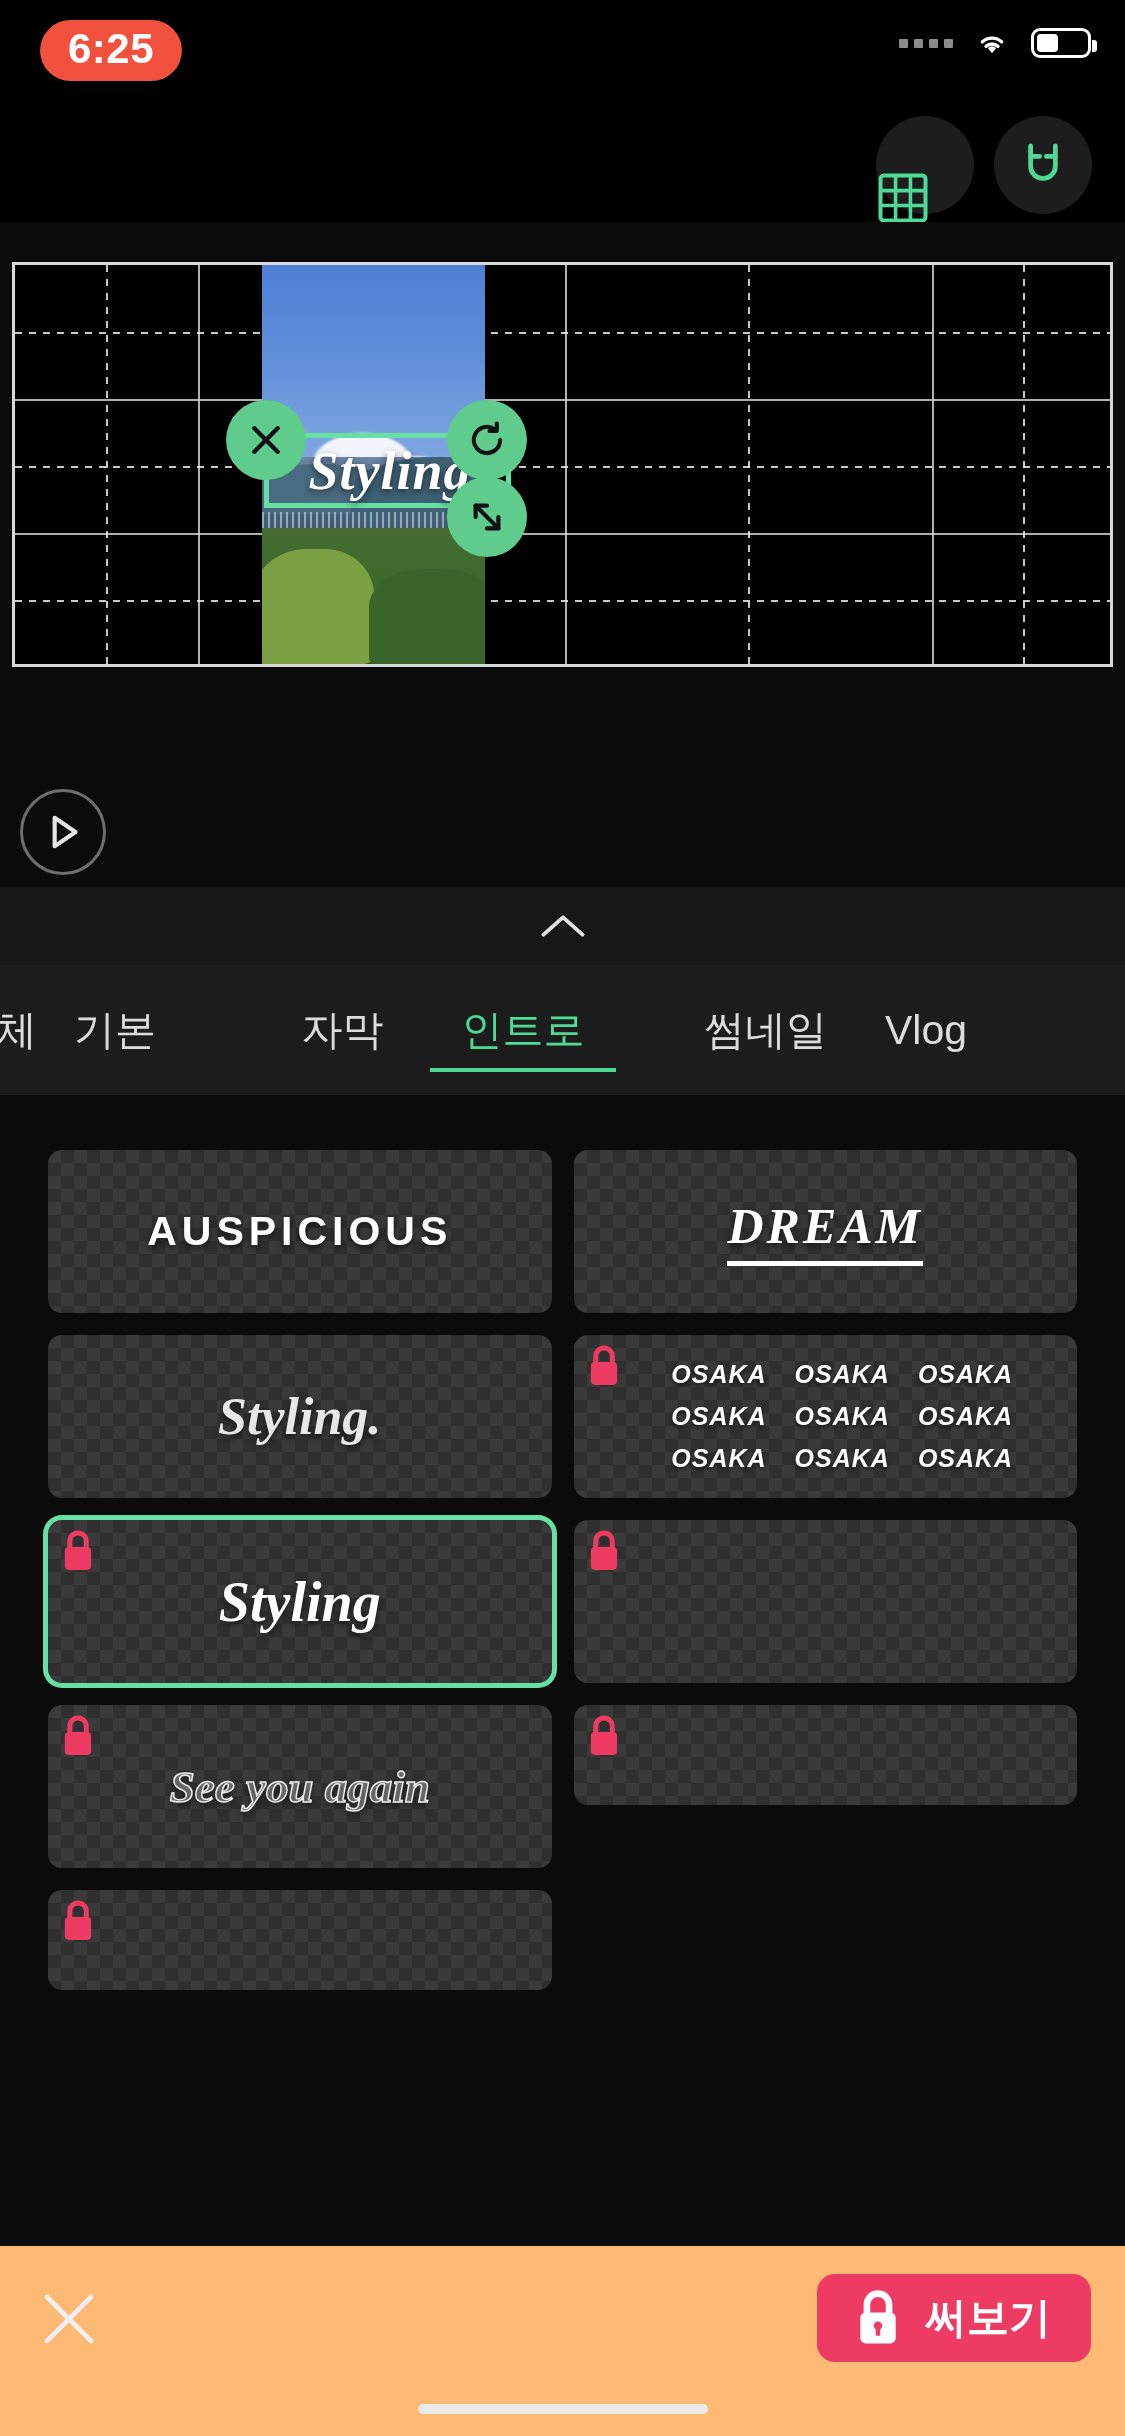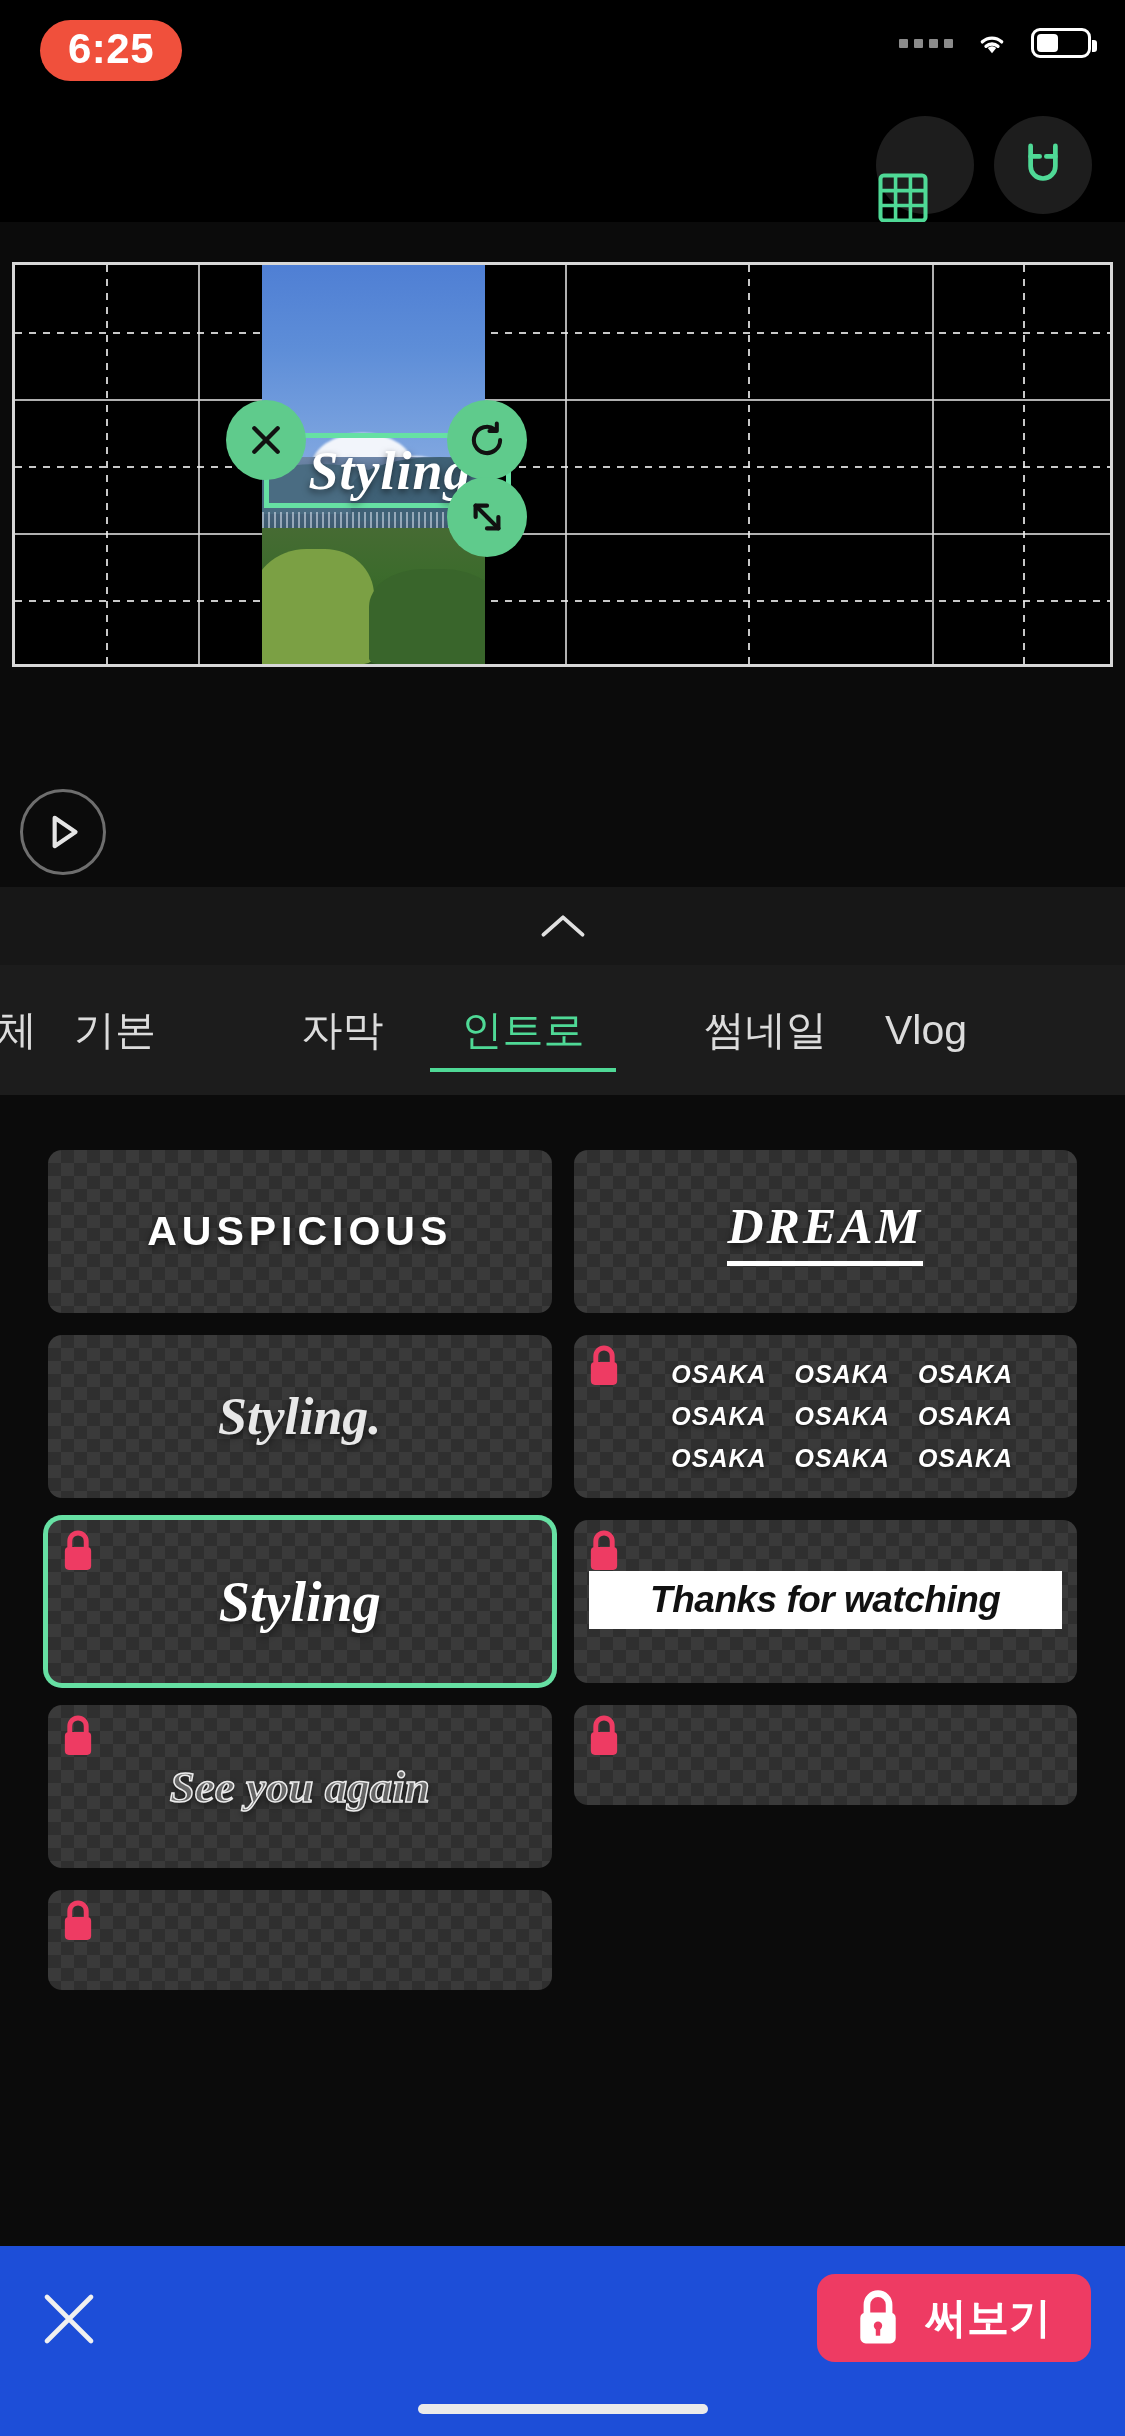--- a/index.html
+++ b/index.html
@@ -157,21 +157,21 @@
                      letter-spacing:1px; text-shadow:0 2px 4px rgba(0,0,0,.6); }
   .thanks-band { background:#fff; width:94%; height:58px; display:flex; align-items:center;
                  justify-content:center; margin-top:-4px; }
   .thanks-band span { color:#111; font-size:37px; font-weight:700; font-style:italic; letter-spacing:-0.5px;}
   .cap.seeyou { font-family:"Liberation Serif", serif; font-style:italic; font-weight:700;
                 font-size:45px; color:rgba(255,255,255,.30);
                 -webkit-text-stroke:1.5px #ededed; }
 
   
   .actionbar { position:absolute; bottom:0; left:0; width:1125px; height:190px;
-               background:#1d4ed8; }
+               background:#fdba74; }
   .close-x { position:absolute; left:36px; top:40px; width:66px; height:66px; }
   .try-btn {
     position:absolute; right:34px; top:28px; height:88px;
     background:#EE3B63; border-radius:18px;
     display:flex; align-items:center; gap:20px; padding:0 40px 0 34px;
   }
   .try-btn span { color:#fff; font-size:42px; font-weight:700; }
   .home-ind { position:absolute; bottom:22px; left:50%; transform:translateX(-50%);
               width:290px; height:10px; background:#eaeaea; border-radius:6px; }
 </style>
@@ -331,23 +331,20 @@
           <rect x="4" y="11.5" width="16" height="14" rx="2.5" fill="#EE3B63"></rect>
         </svg>
         <span class="cap styling">Styling</span>
       </div>
 
       <div class="card">
         <svg class="lock" viewBox="0 0 24 28">
           <path d="M7 12V8a5 5 0 0110 0v4" fill="none" stroke="#EE3B63" stroke-width="3"></path>
           <rect x="4" y="11.5" width="16" height="14" rx="2.5" fill="#EE3B63"></rect>
         </svg>
-        <div class="thanks-band">
-          <span>Thanks for watching</span>
-        </div>
       </div>
 
       <div class="card">
         <svg class="lock" viewBox="0 0 24 28">
           <path d="M7 12V8a5 5 0 0110 0v4" fill="none" stroke="#EE3B63" stroke-width="3"></path>
           <rect x="4" y="11.5" width="16" height="14" rx="2.5" fill="#EE3B63"></rect>
         </svg>
         <span class="cap seeyou">See you again</span>
       </div>
 

